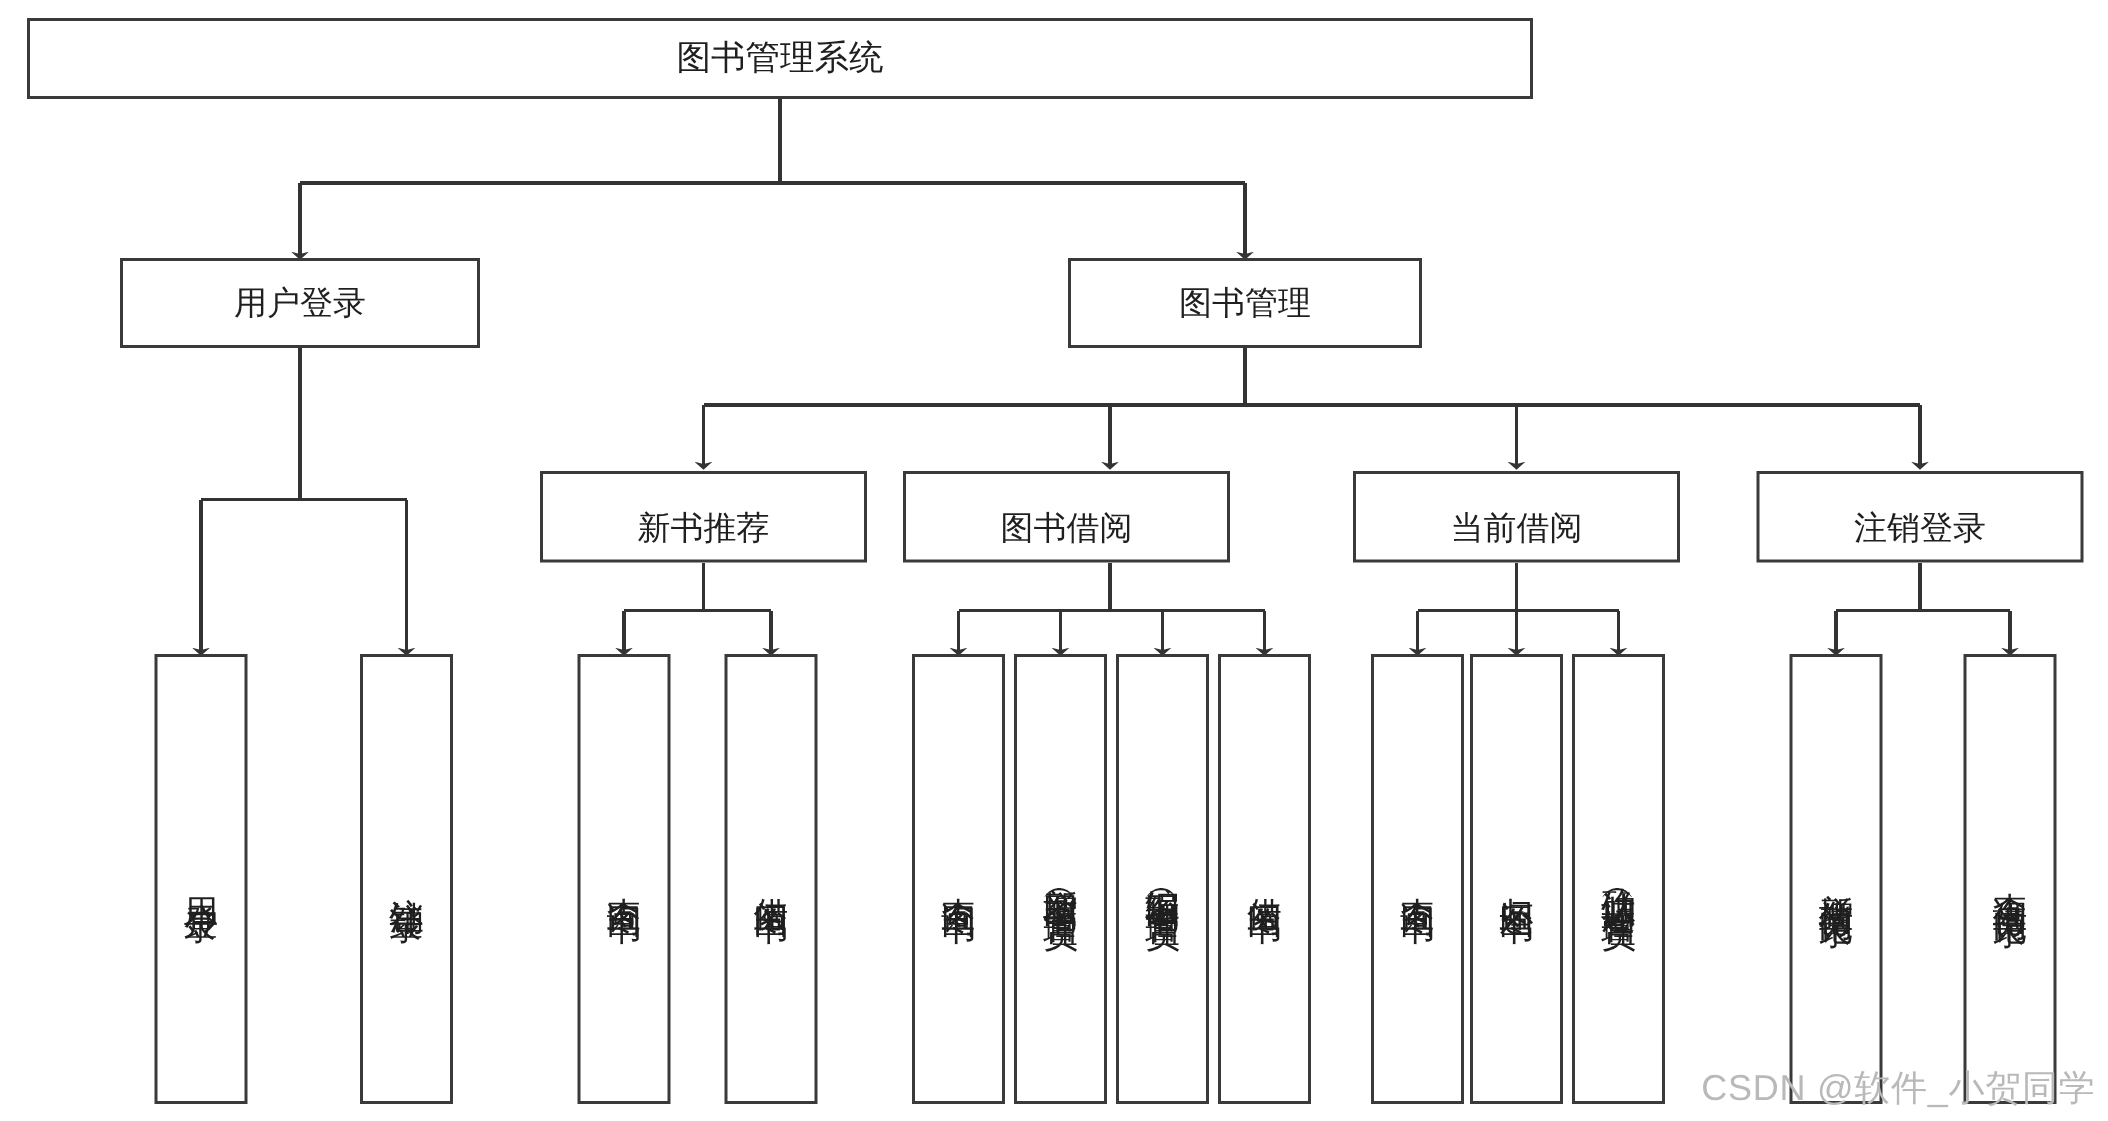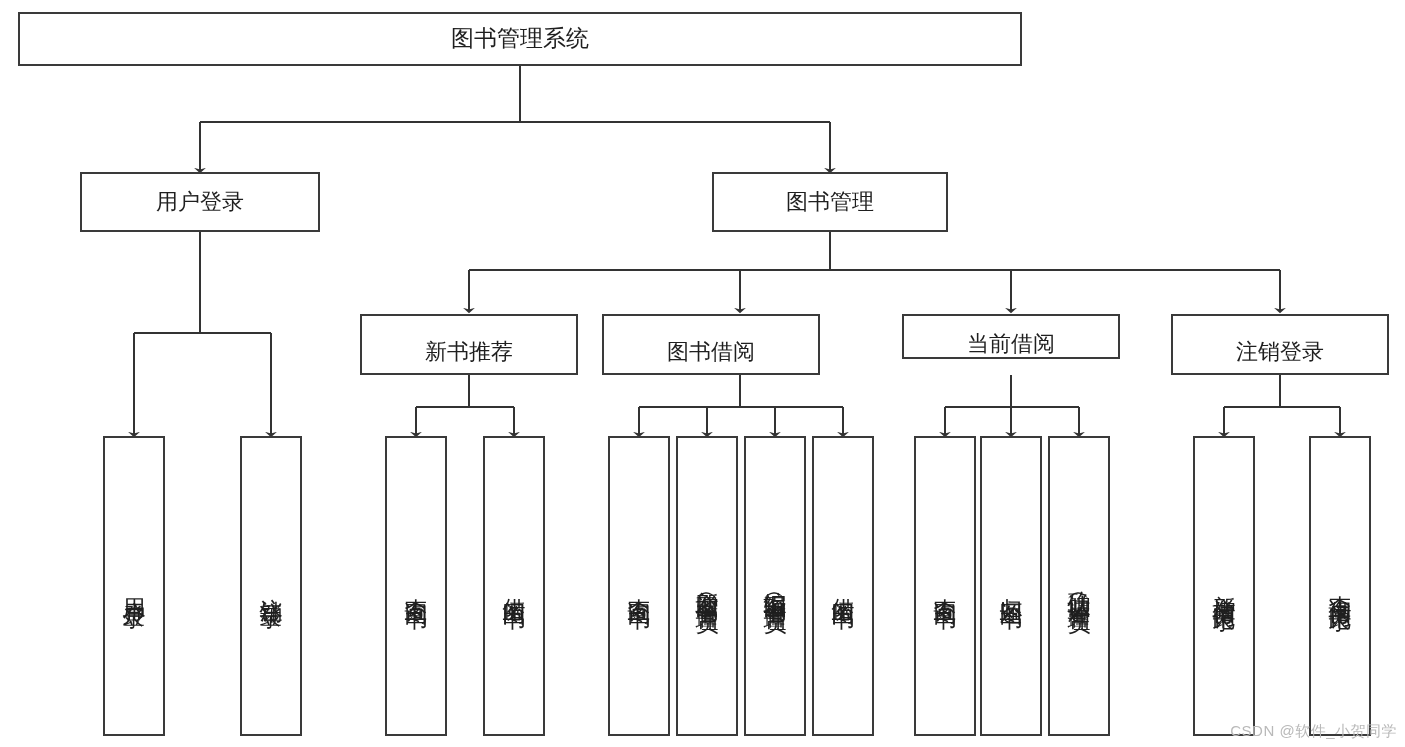--- a/index.html
+++ b/index.html
@@ -55,21 +55,21 @@
     writing-mode: vertical-rl;
     text-orientation: upright;
     letter-spacing: 3px;
     line-height: 1;
     white-space: nowrap;
   }
   #watermark {
     position: absolute;
     right: 8px;
     bottom: 6px;
-    font-size: 15px;
+    font-size: 24px;
     color: #b9b9b9;
     letter-spacing: 0.5px;
     white-space: nowrap;
   }
 </style>
 </head>
 <body>
 
 <div id="canvas">
 
@@ -136,21 +136,21 @@
   <div class="node lvl2" style="left:712px; top:172px; width:236px; height:60px;justify-content:center;">
     <span class="label">图书管理</span>
   </div>
 
   <div class="node lvl3" style="left:360px; top:314px; width:218px; height:61px;">
     <span class="label">新书推荐</span>
   </div>
   <div class="node lvl3" style="left:602px; top:314px; width:218px; height:61px;">
     <span class="label">图书借阅</span>
   </div>
-  <div class="node lvl3" style="left:902px; top:314px; width:218px; height:45px;">
+  <div class="node lvl3" style="left:902px; top:314px; width:218px; height:61px;">
     <span class="label">当前借阅</span>
   </div>
   <div class="node lvl3" style="left:1171px; top:314px; width:218px; height:61px;">
     <span class="label">注销登录</span>
   </div>
 
   <div class="node leaf" style="left:103px; top:436px; width:62px; height:300px;">
     <span class="label">用户登录</span>
   </div>
   <div class="node leaf" style="left:240px; top:436px; width:62px; height:300px;">

